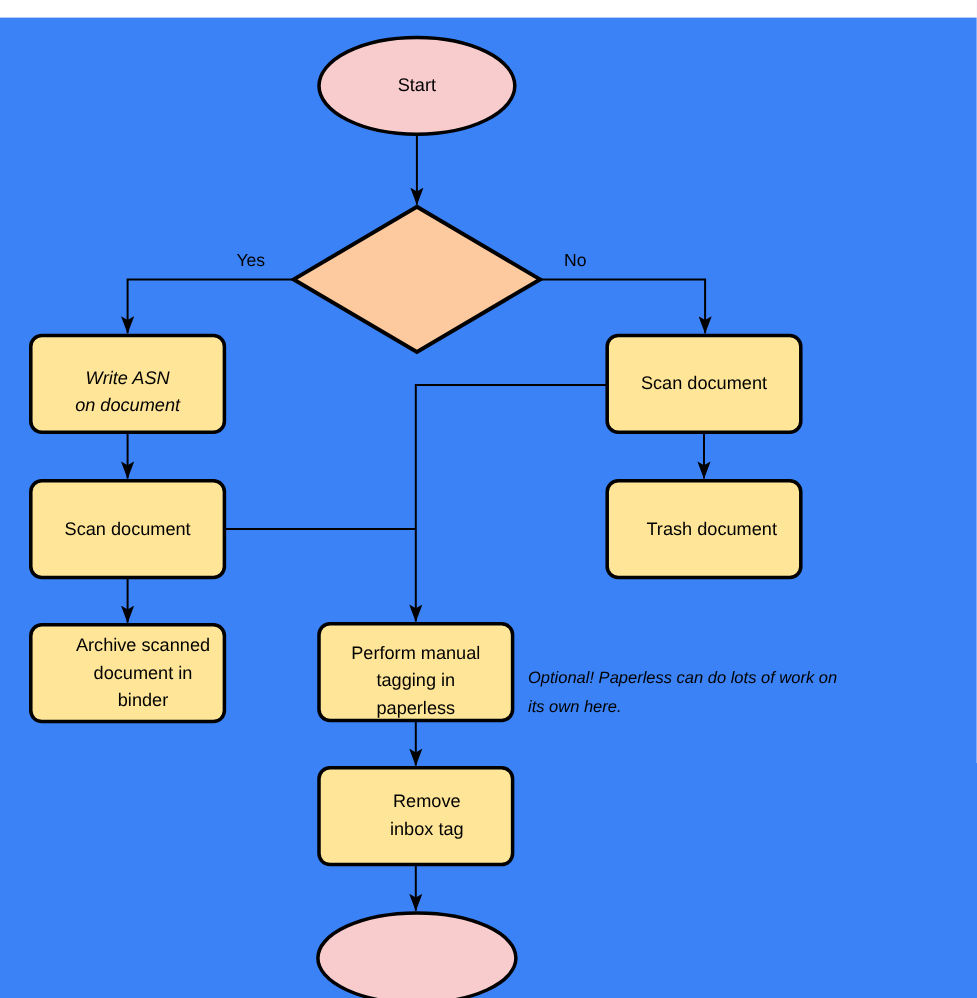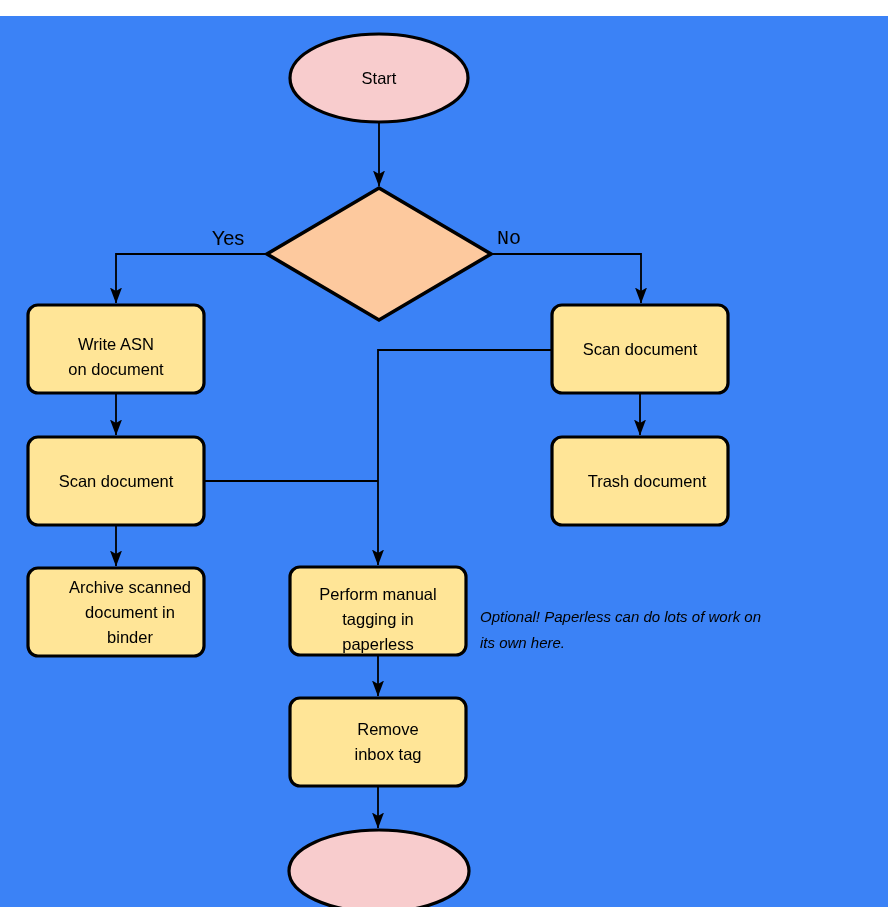--- a/index.html
+++ b/index.html
@@ -41,21 +41,21 @@
     white-space: pre-line;
     font-size: 16.5px;
     line-height: 25px;
     color: #000000;
   }
   .edge-label {
     position: absolute;
     display: flex;
     align-items: center;
     justify-content: center;
-    font-size: 20px;
+    font-size: 16px;
     color: #000000;
   }
   .side-note {
     position: absolute;
     left: 480px;
     top: 588px;
     width: 406px;
     font-style: italic;
     font-size: 15px;
     line-height: 26px;
@@ -113,21 +113,21 @@
     <rect class="shape rect-shape" x="290" y="551" width="176" height="88" rx="10" ry="10" fill="#ffe597"></rect>
 
     <rect class="shape rect-shape" x="290" y="682" width="176" height="88" rx="10" ry="10" fill="#ffe597"></rect>
 
     <ellipse class="shape ellipse-shape" cx="379" cy="855" rx="90" ry="41" fill="#f8cccd"></ellipse>
   </svg>
 
   <div class="node-label" style="left:290px; top:18px; width:178px; height:88px;">Start</div>
 
 
-  <div class="node-label" style="left:28px; top:289px; width:176px; height:103px;">Write ASN
+  <div class="node-label" style="left:28px; top:289px; width:176px; height:103px;font-style:italic;">Write ASN
 on document</div>
 
   <div class="node-label" style="left:28px; top:421px; width:176px; height:88px;">Scan document</div>
 
   <div class="node-label" style="left:28px; top:552px; width:204px; height:88px;">Archive scanned
 document in
 binder</div>
 
   <div class="node-label" style="left:552px; top:289px; width:176px; height:88px;">Scan document</div>
 
@@ -136,19 +136,19 @@
   <div class="node-label" style="left:290px; top:551px; width:176px; height:104px;">Perform manual
 tagging in
 paperless</div>
 
   <div class="node-label" style="left:290px; top:682px; width:196px; height:88px;">Remove
 inbox tag</div>
 
 
   <div class="edge-label" style="left:198px; top:211px; width:60px; height:22px;">Yes</div>
 
-  <div class="edge-label" style="left:479px; top:211px; width:60px; height:22px;font-family:Liberation Mono, monospace;">No</div>
+  <div class="edge-label" style="left:493px; top:211px; width:60px; height:22px;">No</div>
 
   <div class="side-note">Optional! Paperless can do lots of work on
 its own here.</div>
 
   <div class="page-bottom-edge"></div>
 </div>
 
 </body></html>

